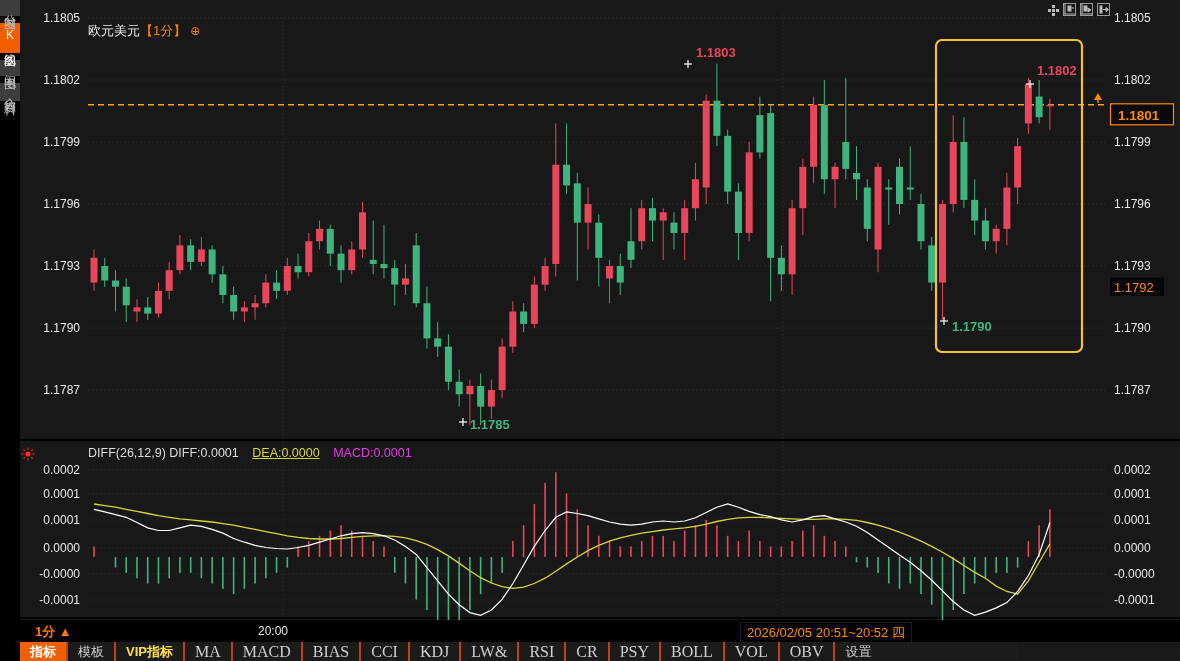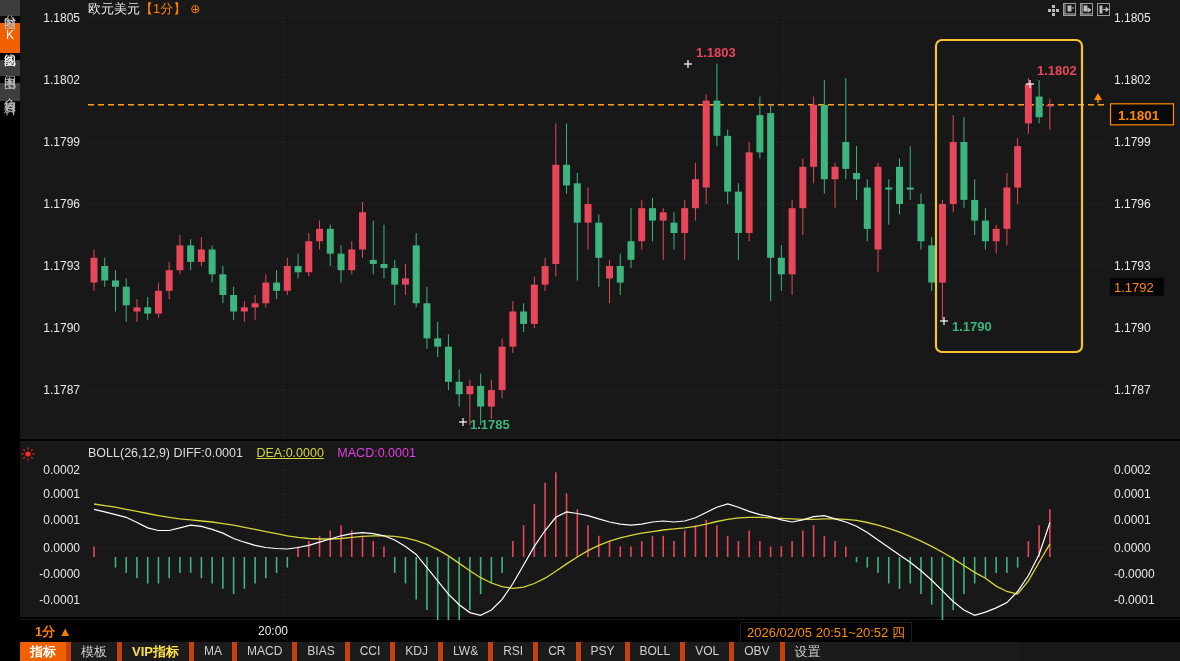--- a/index.html
+++ b/index.html
@@ -5,21 +5,21 @@
   html,body{margin:0;padding:0;background:#181818;width:1180px;height:661px;overflow:hidden;
     font-family:"Liberation Sans","DejaVu Sans",sans-serif;-webkit-font-smoothing:antialiased;}
   #stage{position:relative;width:1180px;height:661px;background:#181818;}
   
   #sidebar{position:absolute;left:0;top:0;width:20px;height:661px;background:#000;z-index:5;}
   .side-tab{writing-mode:vertical-rl;text-orientation:upright;width:20px;margin-bottom:7px;
     background:#3d3d3d;color:#b9b9b9;font-size:12px;line-height:20px;padding:5px 0;
     letter-spacing:2px;text-align:center;cursor:pointer;}
   .side-tab.active{background:#f06000;color:#fff;}
   
-  #title{position:absolute;left:88px;top:0;font-size:13px;color:#e8e8e8;z-index:4;}
+  #title{position:absolute;left:88px;top:22px;font-size:13px;color:#e8e8e8;z-index:4;}
   #title .period{color:#ff8000;}
   #title .plus{color:#ff8000;font-size:12px;margin-left:4px;}
   #top-icons{position:absolute;left:1046px;top:3px;display:flex;gap:4px;z-index:4;}
   .titem{width:13px;height:13px;border:1px solid #9a9a9a;box-sizing:border-box;position:relative;cursor:pointer;}
   .titem svg{position:absolute;left:0;top:0;}
   .titem.noborder{border-color:transparent;}
   
   #macd-header{position:absolute;left:88px;top:446px;font-size:12.5px;z-index:4;color:#ddd;white-space:nowrap;}
   #macd-header .dea{color:#d6d63c;margin-left:10px;text-decoration:underline;}
   #macd-header .macd{color:#e23ce2;margin-left:10px;}
@@ -27,23 +27,23 @@
   
   #timestrip{position:absolute;left:20px;top:620px;width:1160px;height:22px;background:#000000;z-index:4;}
   #period-sel{position:absolute;left:15px;top:3px;color:#ff7a00;font-size:13px;font-weight:bold;cursor:pointer;}
   #time-label{position:absolute;left:238px;top:4px;color:#e8e8e8;font-size:12px;}
   #date-range{position:absolute;left:720px;top:2px;color:#ff9000;font-size:13px;background:#000;
     padding:1px 6px;border:1px solid #1c1c1c;}
   
   #toolbar{position:absolute;left:20px;top:642px;width:999px;height:19px;background:#1b1b1b;
     display:flex;align-items:stretch;z-index:4;}
   .tb-item{color:#cfcfcf;font-size:13px;line-height:19px;padding:0 10px;cursor:pointer;
-    border-left:5px solid #c2410c;white-space:nowrap;}
+    border-left:2px solid #c2410c;white-space:nowrap;}
   .tb-item:first-child{border-left:none;}
-  .tb-item.latin{font-family:Liberation Sans, sans-serif;font-size:12px;}
+  .tb-item.latin{font-family:Liberation Serif, serif;font-size:16px;}
   .tb-item.active{background:#f06000;color:#fff;font-weight:bold;border-left:none;}
   .tb-item.vip{color:#fde047;font-weight:bold;}
   svg text{font-family:"Liberation Sans","DejaVu Sans",sans-serif;}
 </style>
 </head>
 <body>
 
 <div id="stage">
 
   <svg id="chart" width="1180" height="620" style="position:absolute;left:0;top:0;z-index:1">
@@ -431,21 +431,21 @@
           <g stroke="#bbb" stroke-width="1">
             <rect x="2" y="2" width="2" height="7" fill="#bbb"></rect>
             <line x1="5" y1="5.5" x2="10" y2="5.5"></line>
             <path d="M8 3.5 L10.5 5.5 L8 7.5 Z" fill="#bbb"></path>
           </g>
         </svg>
       </div>
     </div>
 
   <div id="macd-header">
-    <span>BOLL(26,12,9)</span>
+    <span>DIFF(26,12,9)</span>
     <span>DIFF:0.0001</span>
     <span class="dea">DEA:0.0000</span>
     <span class="macd">MACD:0.0001</span>
   </div>
 
   <div id="alarm">
     <svg width="14" height="14">
       <circle cx="7" cy="7" r="2.6" fill="#ff2a2a"></circle>
       <g stroke="#ff2a2a" stroke-width="1.2">
         <line x1="7" y1="0.5" x2="7" y2="2.5"></line>

